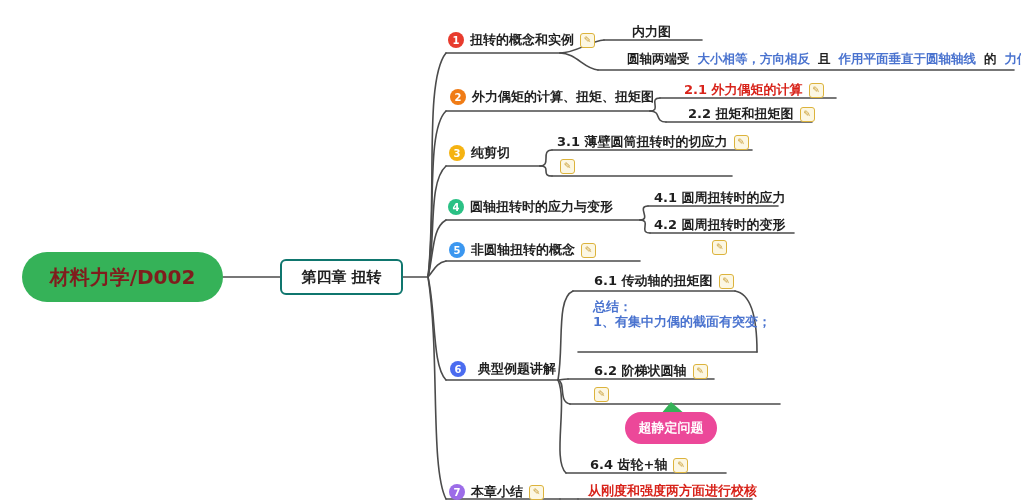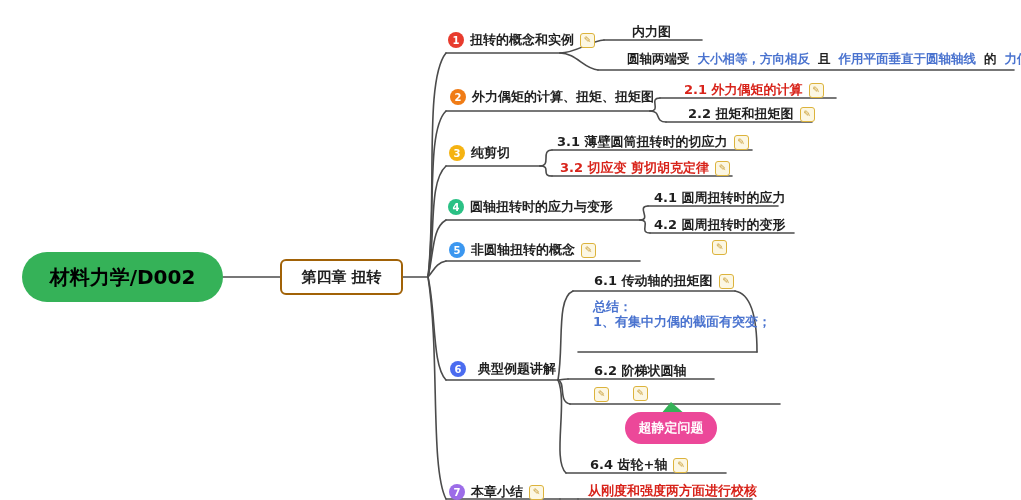--- a/index.html
+++ b/index.html
@@ -11,23 +11,23 @@
               font-weight:700;font-size:13px;color:#1f1f1f;}
   .red{color:#d8231a;justify-content:center;} .blue{color:#4a73cf;}
   .num-badge{display:inline-flex;width:16px;height:16px;border-radius:50%;color:#fff;
              font-size:10px;font-weight:700;align-items:center;justify-content:center;flex:none;}
   .b1{background:#e83b2d;} .b2{background:#f07c16;} .b3{background:#f5b312;}
   .b4{background:#2bc185;} .b5{background:#3b97f0;} .b6{background:#4b6cf0;} .b7{background:#9c6ce8;}
   .note-icon{display:inline-flex;width:13px;height:13px;border:1.5px solid #dcb33c;border-radius:3px;
              background:#fcf7e3;color:#c79a2e;font-size:9px;line-height:1;align-items:center;
              justify-content:center;flex:none;}
   .root-pill{position:absolute;left:22px;top:252px;width:201px;height:50px;border-radius:25px;
-             background:#35b258;color:#000000;display:flex;align-items:center;justify-content:center;
+             background:#35b258;color:#7f1d1d;display:flex;align-items:center;justify-content:center;
              font-size:20px;font-weight:700;}
-  .chapter-box{position:absolute;left:280px;top:259px;width:123px;height:36px;border:2px solid #a16207;
+  .chapter-box{position:absolute;left:280px;top:259px;width:123px;height:36px;border:2px solid #0f766e;
              border-radius:6px;background:#fff;display:flex;align-items:center;justify-content:center;
              font-size:15px;font-weight:700;color:#222;box-sizing:border-box;}
   .summary-block{position:absolute;left:593px;top:299px;font-size:13px;font-weight:700;color:#4a73cf;
              line-height:15px;}
   .callout-pill{position:absolute;left:625px;top:412px;width:92px;height:32px;border-radius:16px;
              background:#ec4899;color:#fff;display:flex;align-items:center;justify-content:center;
              font-size:13px;font-weight:700;}
 </style>
 </head>
 <body>
@@ -129,21 +129,20 @@
 
   <div class="node-label" style="left:449px;top:144px;">
     <span class="num-badge b3">3</span>
     <span>纯剪切</span>
   </div>
   <div class="node-label" style="left:557px;top:133px;">
     <span>3.1 薄壁圆筒扭转时的切应力</span>
     <span class="note-icon">✎</span>
   </div>
   <div class="node-label red" style="left:560px;top:159px;">
-    <span>3.2 切应变 剪切胡克定律</span>
     <span class="note-icon">✎</span>
   </div>
 
   <div class="node-label" style="left:448px;top:198px;">
     <span class="num-badge b4">4</span>
     <span>圆轴扭转时的应力与变形</span>
   </div>
   <div class="node-label" style="left:654px;top:189px;">
     <span>4.1 圆周扭转时的应力</span>
   </div>
@@ -163,21 +162,21 @@
     <span>典型例题讲解</span>
   </div>
   <div class="node-label" style="left:594px;top:272px;">
     <span>6.1 传动轴的扭矩图</span>
     <span class="note-icon">✎</span>
   </div>
   <div class="summary-block">
     <div>总结：</div>
     <div>1、有集中力偶的截面有突变；</div>
   </div>
-  <div class="node-label" style="left:594px;top:362px;flex-direction:column;">
+  <div class="node-label" style="left:594px;top:362px;">
     <span>6.2 阶梯状圆轴</span>
     <span class="note-icon">✎</span>
   </div>
   <div class="node-label" style="left:594px;top:387px;">
     <span class="note-icon">✎</span>
   </div>
   <div class="callout-pill">超静定问题</div>
   <div class="node-label" style="left:590px;top:456px;">
     <span>6.4 齿轮+轴</span>
     <span class="note-icon">✎</span>

